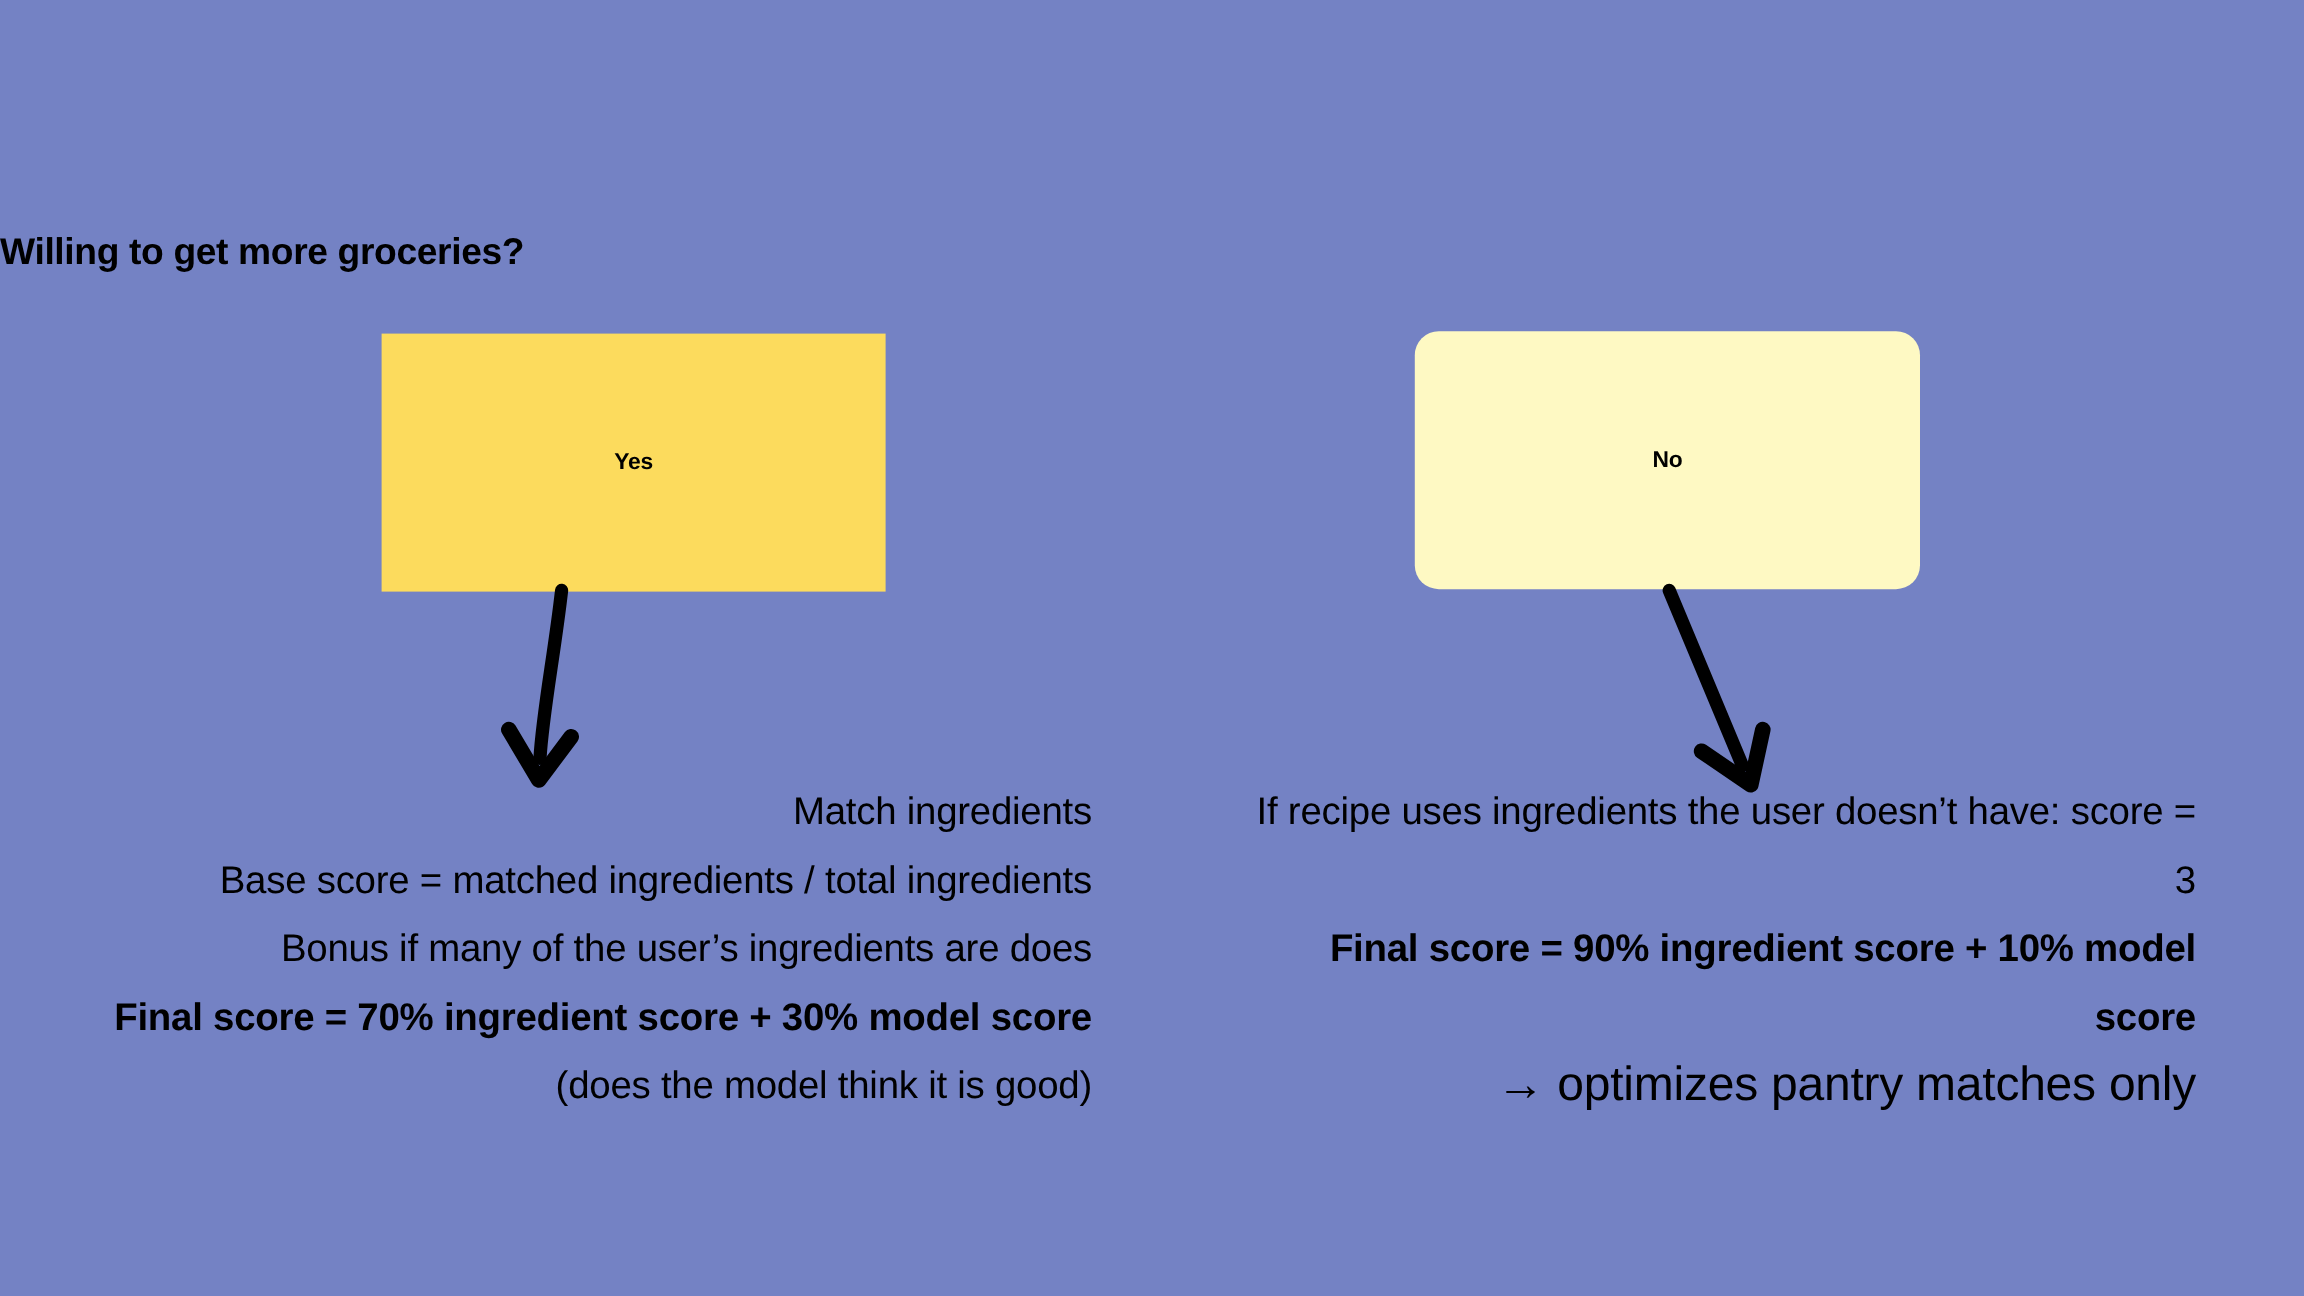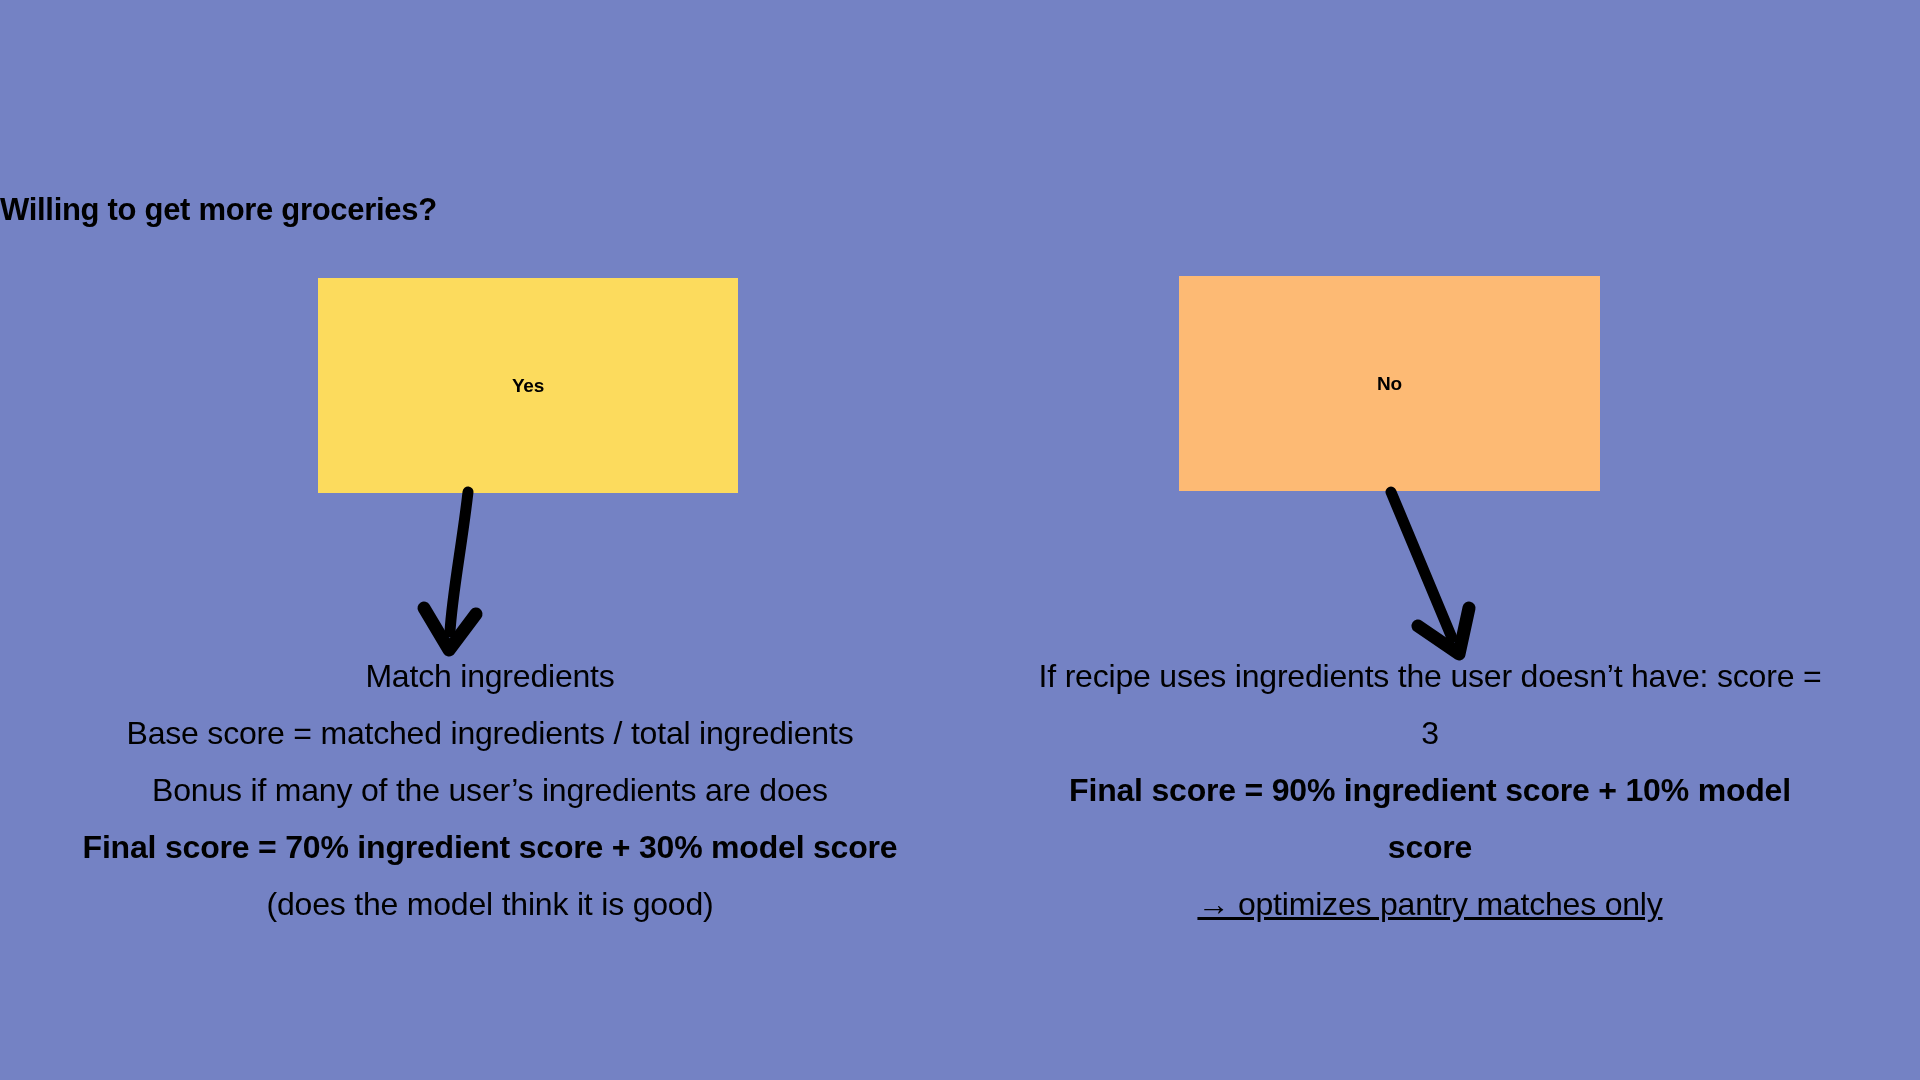--- a/index.html
+++ b/index.html
@@ -80,54 +80,54 @@
     left: 0;
     top: 0;
     width: 1920px;
     height: 1080px;
     pointer-events: none;
   }
 
   
   .col {
     position: absolute;
-    text-align: center;
+    text-align: right;
     font-size: 32px;
     line-height: 57px;
     letter-spacing: -0.2px;
     color: #000;
     font-weight: 400;
   }
   .col-left {
     left: 70px;
     top: 648px;
     width: 840px;
   }
   .col-right {
     left: 1030px;
     top: 648px;
     width: 800px;
   }
   .col .b { font-weight: 700; }
   .col p { margin: 0; }
-  .arrow-glyph { font-size: 32px; text-decoration: underline; }
+  .arrow-glyph { font-size: 40px; }
 </style>
 </head>
 <body>
 
 <div id="slide" style="background: rgb(116, 130, 196);">
 
 
   <div class="subtitle">Willing to get more groceries?</div>
 
   <div class="box box-yes" style="background: rgb(252, 219, 93);">
     <span>Yes</span>
   </div>
 
-  <div class="box box-no" style="background: #fdba74;">
+  <div class="box box-no" style="background: #fef9c3; border-radius: 20px;">
     <span>No</span>
   </div>
 
   <svg class="arrow-layer" viewBox="0 0 1920 1080">
 
     <g>
       <path d="M 468 492 C 462 545, 452 595, 450 632" stroke="#000" stroke-width="11" fill="none" stroke-linecap="round"></path>
       <path d="M 424 608 L 449 650 L 476 614" stroke="#000" stroke-width="13" fill="none" stroke-linecap="round" stroke-linejoin="round"></path>
     </g>
 

